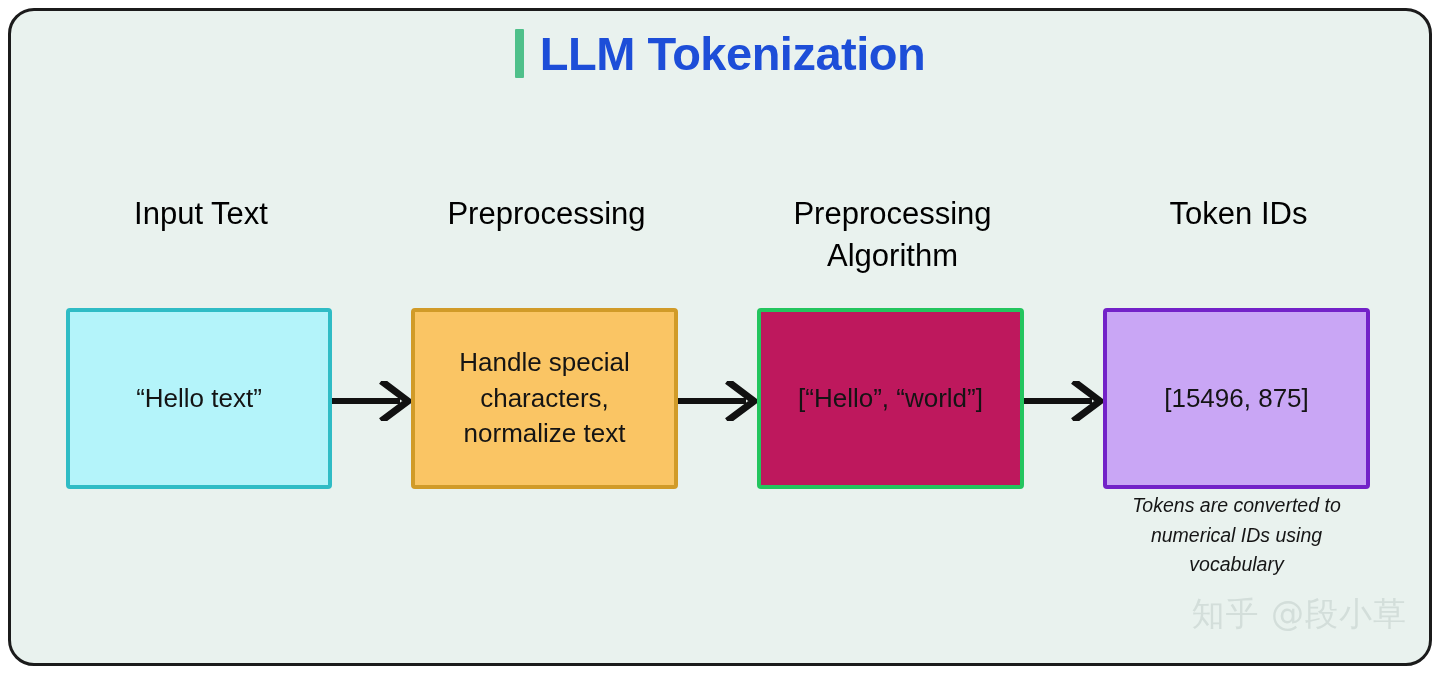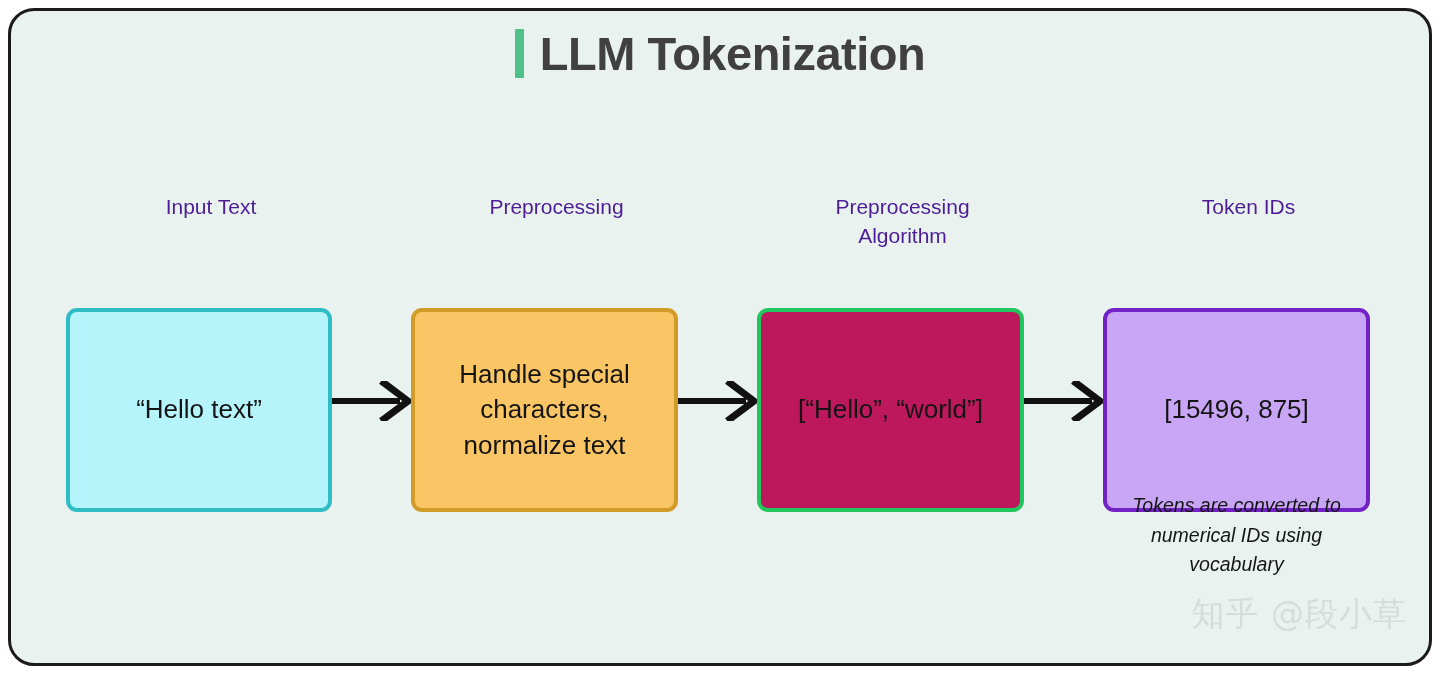--- a/index.html
+++ b/index.html
@@ -42,50 +42,50 @@
     width: 9px;
     height: 49px;
     background: #4FC08A;
     border-radius: 1px;
     margin-right: 16px;
     flex: none;
   }
   #title-text {
     font-size: 47px;
     font-weight: 700;
-    color: #404040;
+    color: #1d4ed8;
     letter-spacing: -0.5px;
     line-height: 1;
     white-space: nowrap;
   }
 
   
   .stage {
     position: absolute;
     top: 182px;
   }
   .stage-label {
     position: absolute;
-    left: 12px;
+    left: 2px;
     top: 0;
     width: 100%;
     text-align: center;
-    font-size: 21px;
-    color: #4c1d95;
+    font-size: 31px;
+    color: #000000;
     line-height: 1.36;
     white-space: pre-line;
   }
   .stage-box {
     position: absolute;
     top: 115px;
     left: 0;
     width: 100%;
-    height: 204px;
+    height: 181px;
     box-sizing: border-box;
-    border-radius: 11px;
+    border-radius: 4px;
     border-width: 4px;
     border-style: solid;
     display: flex;
     align-items: center;
     justify-content: center;
     text-align: center;
   }
   .stage-box-text {
     font-size: 26px;
     color: #141414;

